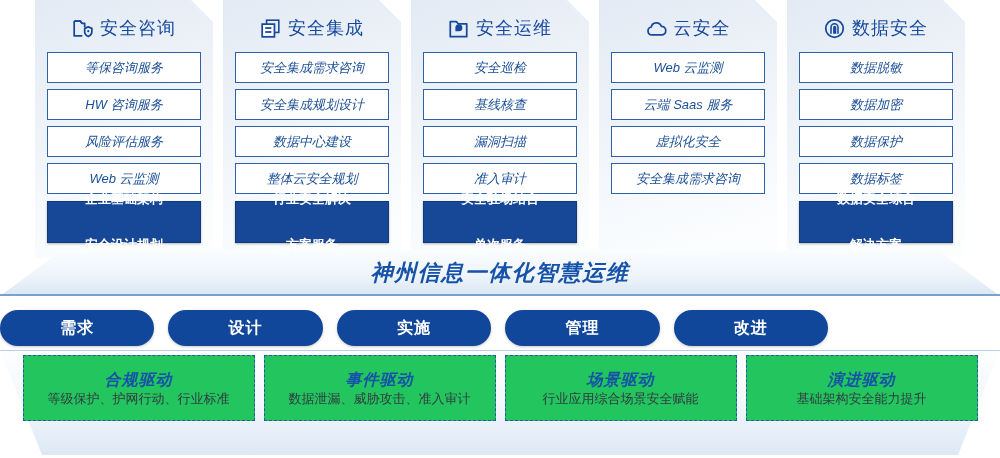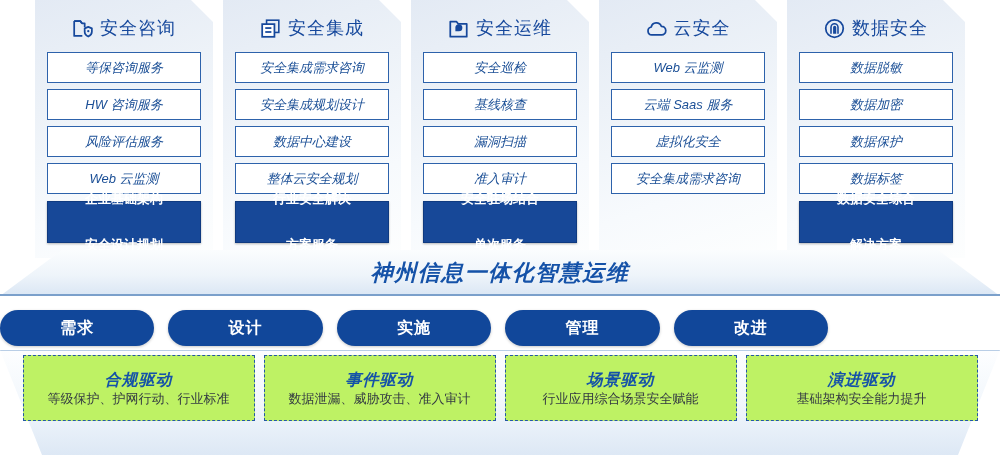--- a/index.html
+++ b/index.html
@@ -88,21 +88,21 @@
     -webkit-clip-path:polygon(0 0,1000px 0,958px 100%,42px 100%);
     clip-path:polygon(0 0,1000px 0,958px 100%,42px 100%);
   }
   .drivers{
     position:absolute;left:0;top:5px;width:1000px;height:92px;
     display:flex;justify-content:center;gap:9px;
   }
   .driver{
     width:232px;height:66px;
     border:1.6px dashed #2458a5;
-    background:#bef264;
+    background:#22c55e;
     display:flex;flex-direction:column;align-items:center;justify-content:center;
     box-sizing:border-box;
   }
   .driver .d-t{
     font-size:16px;font-weight:bold;font-style:italic;color:#1552a8;letter-spacing:1px;
     margin-bottom:4px;line-height:1;
   }
   .driver .d-s{font-size:13px;color:#333a42;line-height:1;white-space:nowrap;}
 </style>
 </head>

